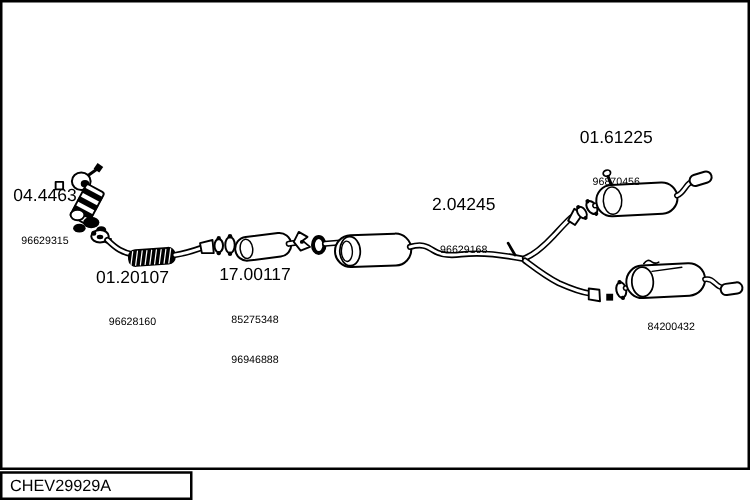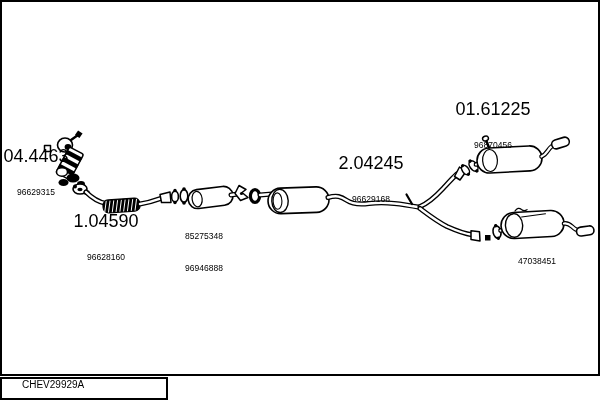--- a/index.html
+++ b/index.html
@@ -1,23 +1,23 @@
 <!DOCTYPE html>
 <html><head>
 <meta charset="utf-8">
 <style>
   html,body{margin:0;padding:0;background:#fff;}
   body{width:600px;height:400px;position:relative;overflow:hidden;
        font-family:"Liberation Sans",sans-serif;color:#000;}
   .frame{position:absolute;left:0;top:0;width:596px;height:372px;border:2px solid #000;background:#fff;}
   .titlebox{position:absolute;left:0;top:377px;width:144px;height:19px;border:2px solid #000;
-            background:#fff;display:flex;align-items:flex-start;padding-left:20px;font-size:10px;}
+            background:#fff;display:flex;align-items:center;padding-left:6px;font-size:13px;}
   svg.diagram{position:absolute;left:0;top:0;}
   .plabel{position:absolute;width:90px;text-align:center;}
-  .plabel .code{display:block;font-size:18px;line-height:19px;white-space:nowrap;}
+  .plabel .code{display:block;font-size:14px;line-height:19px;white-space:nowrap;}
   .plabel .pn{display:block;font-size:8.5px;line-height:12px;white-space:nowrap;margin-top:20px;}
   .l04{left:-9px;top:147px;}
   .l20107{left:61px;top:212px;}
   .l17{left:159px;top:210px;}
   .l50272{left:326px;top:154px;}
   .l61225{left:448px;top:100px;}
   .l61224{left:492px;top:235px;}
 </style>
 </head>
 <body>
@@ -164,34 +164,35 @@
       <rect x="576.5" y="226.5" width="17.5" height="9" rx="4.5" fill="#fff" stroke-width="1.6" transform="rotate(-8 585 231)"></rect>
     </g>
   </g>
 </svg>
 
 <div class="plabel l04">
   <span class="code">04.4463</span>
   <span class="pn">96629315</span>
 </div>
 <div class="plabel l20107">
-  <span class="code">1.04590</span>
+  <span class="code">01.20107</span>
   <span class="pn">96628160</span>
 </div>
 <div class="plabel l17">
+  <span class="code">17.00117</span>
   <span class="pn">85275348</span>
   <span class="pn">96946888</span>
 </div>
 <div class="plabel l50272">
   <span class="code">2.04245</span>
   <span class="pn">96629168</span>
 </div>
 <div class="plabel l61225">
   <span class="code">01.61225</span>
   <span class="pn">96870456</span>
 </div>
 <div class="plabel l61224">
-  <span class="pn">47038451</span>
+  <span class="pn">84200432</span>
 </div>
 
 <div class="titlebox">
   <span>CHEV29929A</span>
 </div>
 
 </body></html>

